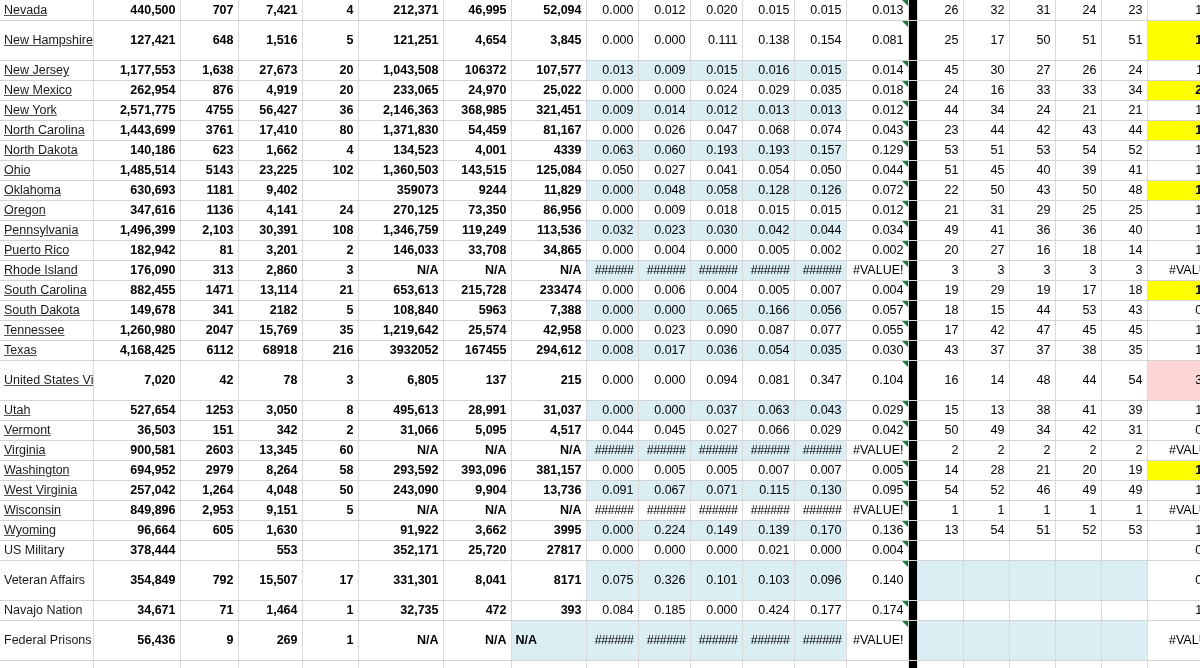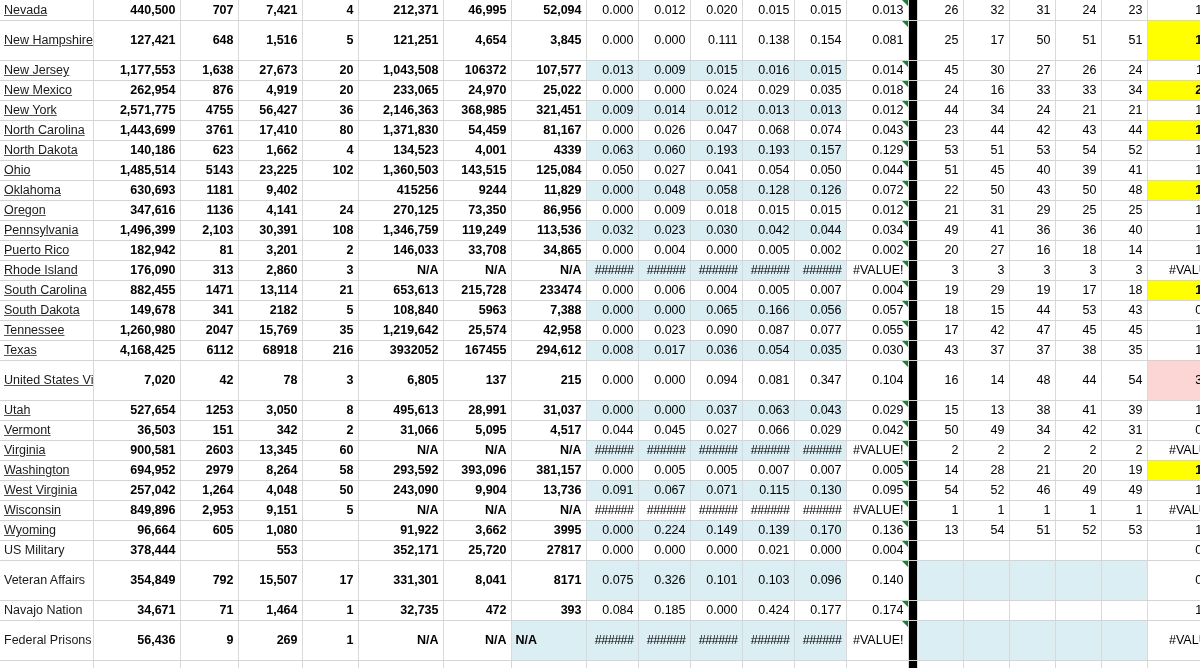--- a/index.html
+++ b/index.html
@@ -318,21 +318,21 @@
           <td class="rank">39</td>
           <td class="rank">41</td>
           <td class="ratio">1.12</td>
         </tr>
         <tr>
           <td class="name"><span class="lnk">Oklahoma</span></td>
           <td class="num">630,693</td>
           <td class="num">1181</td>
           <td class="num">9,402</td>
           <td class="num"></td>
-          <td class="num">415256</td>
+          <td class="num">359073</td>
           <td class="num">9244</td>
           <td class="num">11,829</td>
           <td class="dec band">0.000</td>
           <td class="dec band">0.048</td>
           <td class="dec band">0.058</td>
           <td class="dec band">0.128</td>
           <td class="dec band">0.126</td>
           <td class="dec cmt">0.072</td>
           <td class="gapcol"></td>
           <td class="rank">22</td>
@@ -684,21 +684,21 @@
           <td class="rank">1</td>
           <td class="rank">1</td>
           <td class="rank">1</td>
           <td class="rank">1</td>
           <td class="ratio cmt">#VALUE!</td>
         </tr>
         <tr>
           <td class="name"><span class="lnk">Wyoming</span></td>
           <td class="num">96,664</td>
           <td class="num">605</td>
-          <td class="num">1,080</td>
+          <td class="num">1,630</td>
           <td class="num"></td>
           <td class="num">91,922</td>
           <td class="num">3,662</td>
           <td class="num">3995</td>
           <td class="dec band">0.000</td>
           <td class="dec band">0.224</td>
           <td class="dec band">0.149</td>
           <td class="dec band">0.139</td>
           <td class="dec band">0.170</td>
           <td class="dec cmt">0.136</td>

